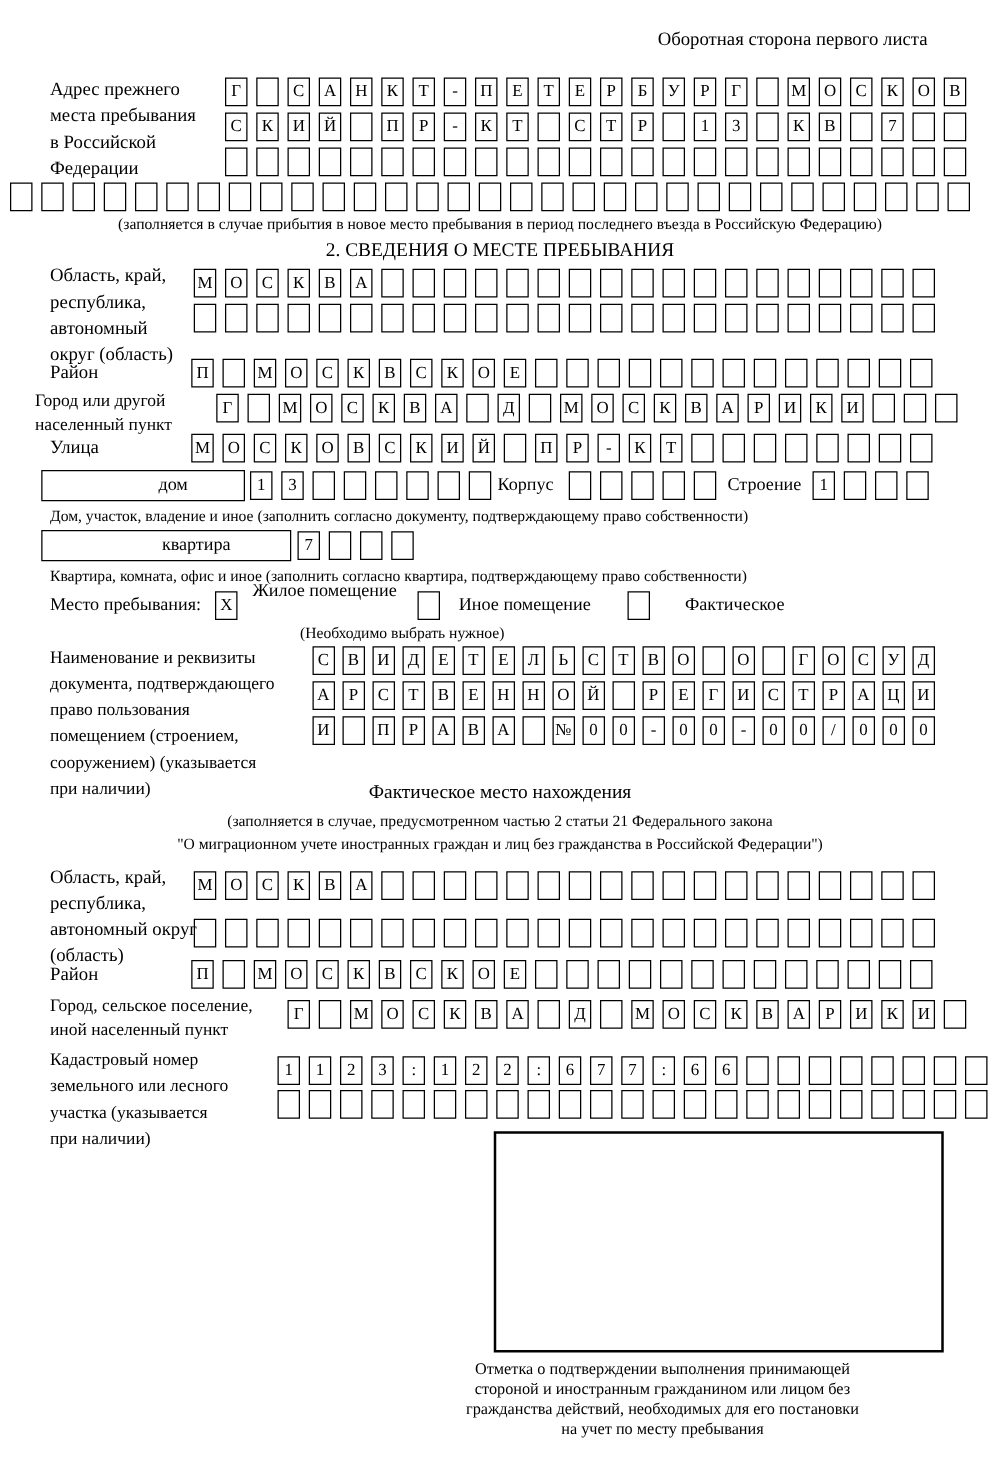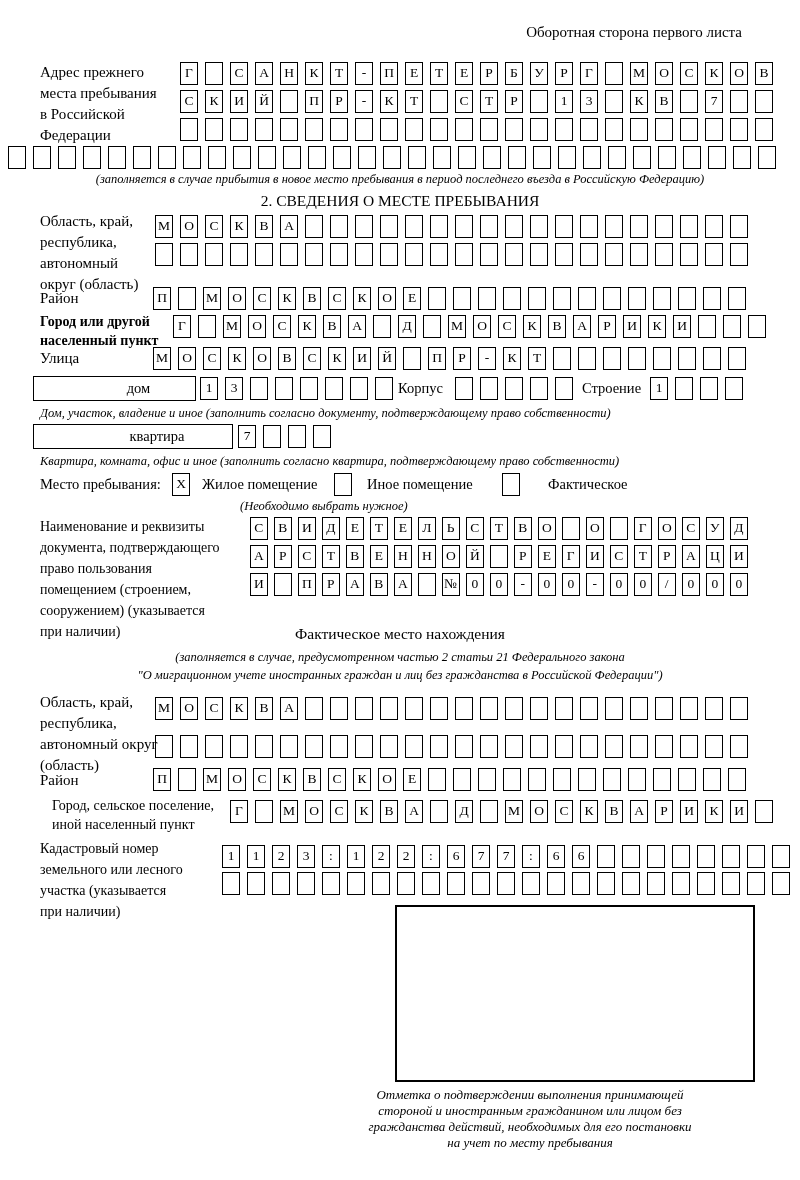--- a/index.html
+++ b/index.html
@@ -1,21 +1,21 @@
 <!DOCTYPE html>
 <html><head>
 <meta charset="utf-8">
 <style>
   html,body{margin:0;padding:0;background:#fff;}
   .page{position:relative;width:800px;height:1180px;background:#fff;overflow:hidden;
         font-family:"Liberation Serif","DejaVu Serif",serif;color:#000;}
   .abs{position:absolute;}
   .lbl{font-size:15px;line-height:21px;}
   .lbl-sm{font-size:14px;line-height:19px;}
-  .note{font-size:12.5px;font-style:italic;}
+  .note{font-size:12.5px;}
   .title{font-size:15.5px;font-weight:normal;}
   .center{text-align:center;width:800px;left:0;}
   .cellrow{display:flex;}
   .cell{width:18px;height:23px;border:1.5px solid #000;box-sizing:border-box;
         margin-right:7px;flex:0 0 auto;text-align:center;font-size:13.5px;
         line-height:20px;font-family:"Liberation Serif","DejaVu Serif",serif;}
   .cellrow.tight .cell{width:17.5px;margin-right:6.5px;}
   .labelbox{border:1.5px solid #000;box-sizing:border-box;height:25px;
         text-align:center;font-size:14.5px;line-height:22px;padding-left:48px;}
   .bigbox{border:2px solid #000;box-sizing:border-box;background:#fff;}
@@ -219,21 +219,21 @@
       <div class="cell"></div>
       <div class="cell"></div>
       <div class="cell"></div>
       <div class="cell"></div>
       <div class="cell"></div>
       <div class="cell"></div>
       <div class="cell"></div>
       <div class="cell"></div>
     </div>
 
-  <div class="abs lbl-sm" style="left:40px;top:312px;width:135px;font-weight:bold;">Город или другой<br>населенный пункт</div>
+  <div class="abs lbl-sm" style="left:28px;top:312px;width:135px;">Город или другой<br>населенный пункт</div>
   <div class="abs cellrow" style="left:173px;top:315px;">
       <div class="cell">Г</div>
       <div class="cell"></div>
       <div class="cell">М</div>
       <div class="cell">О</div>
       <div class="cell">С</div>
       <div class="cell">К</div>
       <div class="cell">В</div>
       <div class="cell">А</div>
       <div class="cell"></div>
@@ -316,21 +316,21 @@
       <div class="cell"></div>
       <div class="cell"></div>
       <div class="cell"></div>
     </div>
   <div class="abs note" style="left:40px;top:454px;">Квартира, комната, офис и иное (заполнить согласно квартира, подтверждающему право собственности)</div>
 
   <div class="abs inline-lbl" style="left:40px;top:476px;">Место пребывания:</div>
   <div class="abs cellrow" style="left:172px;top:473px;">
       <div class="cell">X</div>
     </div>
-  <div class="abs inline-lbl" style="left:202px;top:476px;text-align:center;">Жилое помещение</div>
+  <div class="abs inline-lbl" style="left:202px;top:465px;text-align:center;">Жилое помещение</div>
   <div class="abs cellrow" style="left:334px;top:473px;">
       <div class="cell"></div>
     </div>
   <div class="abs inline-lbl" style="left:367px;top:476px;">Иное помещение</div>
   <div class="abs cellrow" style="left:502px;top:473px;">
       <div class="cell"></div>
     </div>
   <div class="abs inline-lbl" style="left:548px;top:476px;">Фактическое</div>
   <div class="abs note" style="left:240px;top:499px;">(Необходимо выбрать нужное)</div>
 
@@ -484,21 +484,21 @@
       <div class="cell"></div>
       <div class="cell"></div>
       <div class="cell"></div>
       <div class="cell"></div>
       <div class="cell"></div>
       <div class="cell"></div>
       <div class="cell"></div>
       <div class="cell"></div>
     </div>
 
-  <div class="abs lbl-sm" style="left:52px;top:796px;width:185px;">Город, сельское поселение,<br>иной населенный пункт</div>
+  <div class="abs lbl-sm" style="left:40px;top:796px;width:185px;">Город, сельское поселение,<br>иной населенный пункт</div>
   <div class="abs cellrow" style="left:230px;top:800px;">
       <div class="cell">Г</div>
       <div class="cell"></div>
       <div class="cell">М</div>
       <div class="cell">О</div>
       <div class="cell">С</div>
       <div class="cell">К</div>
       <div class="cell">В</div>
       <div class="cell">А</div>
       <div class="cell"></div>

